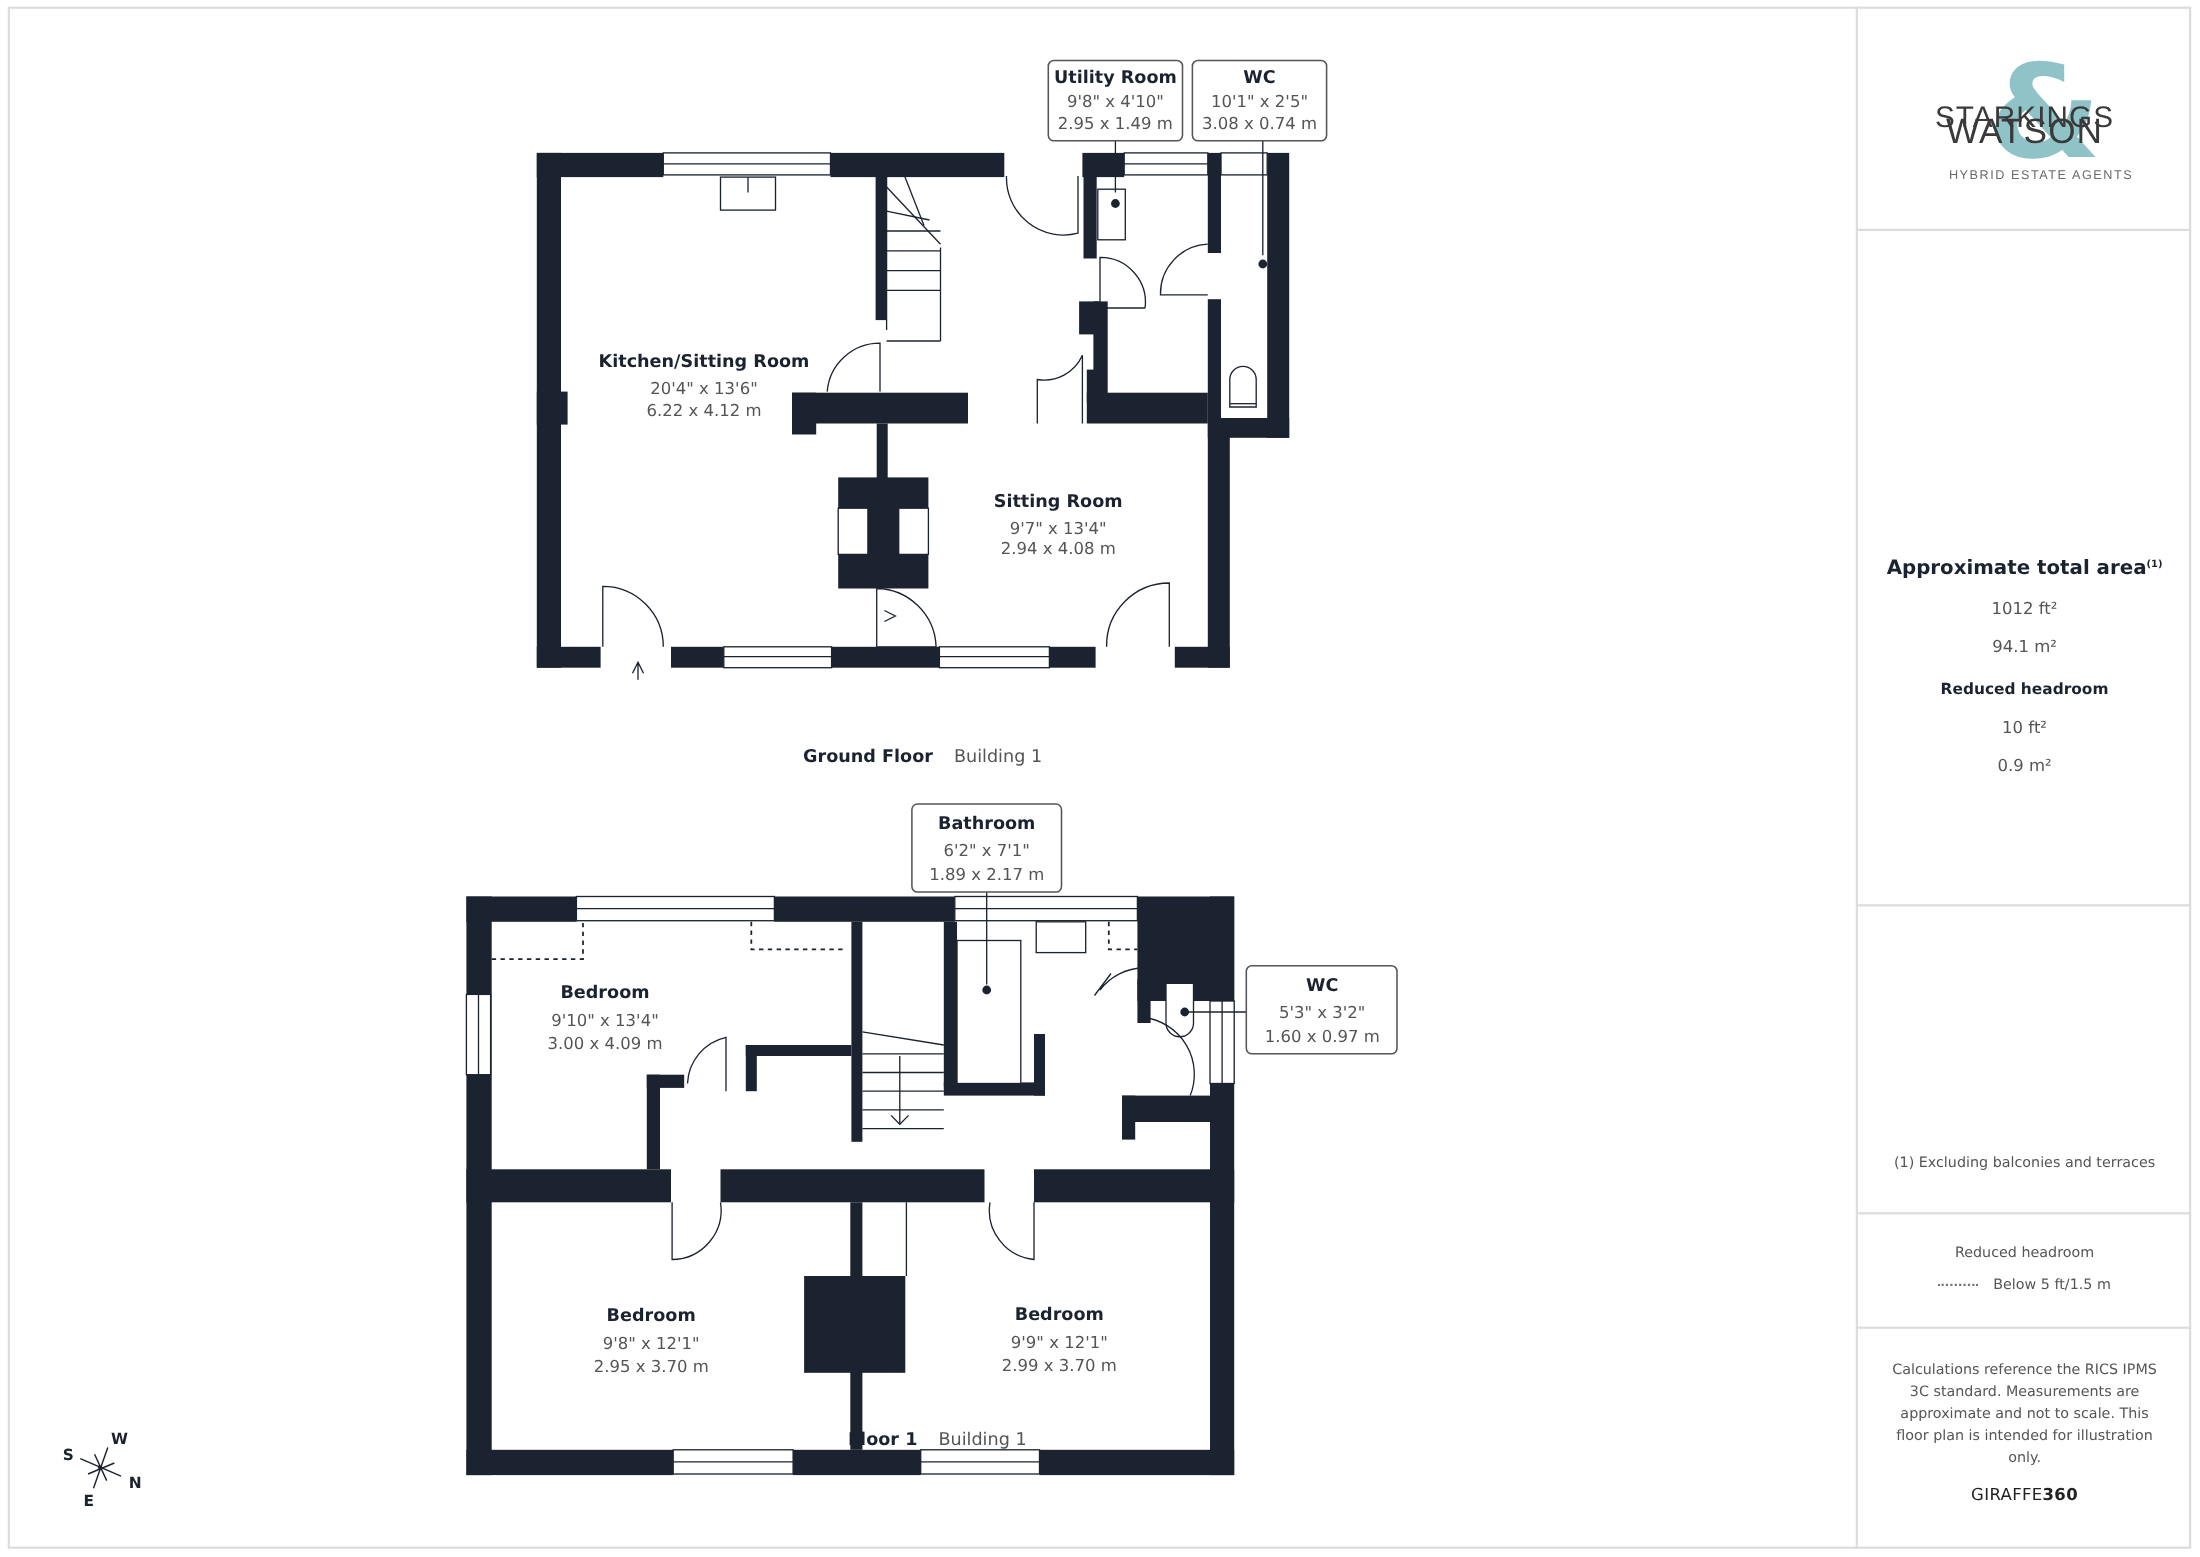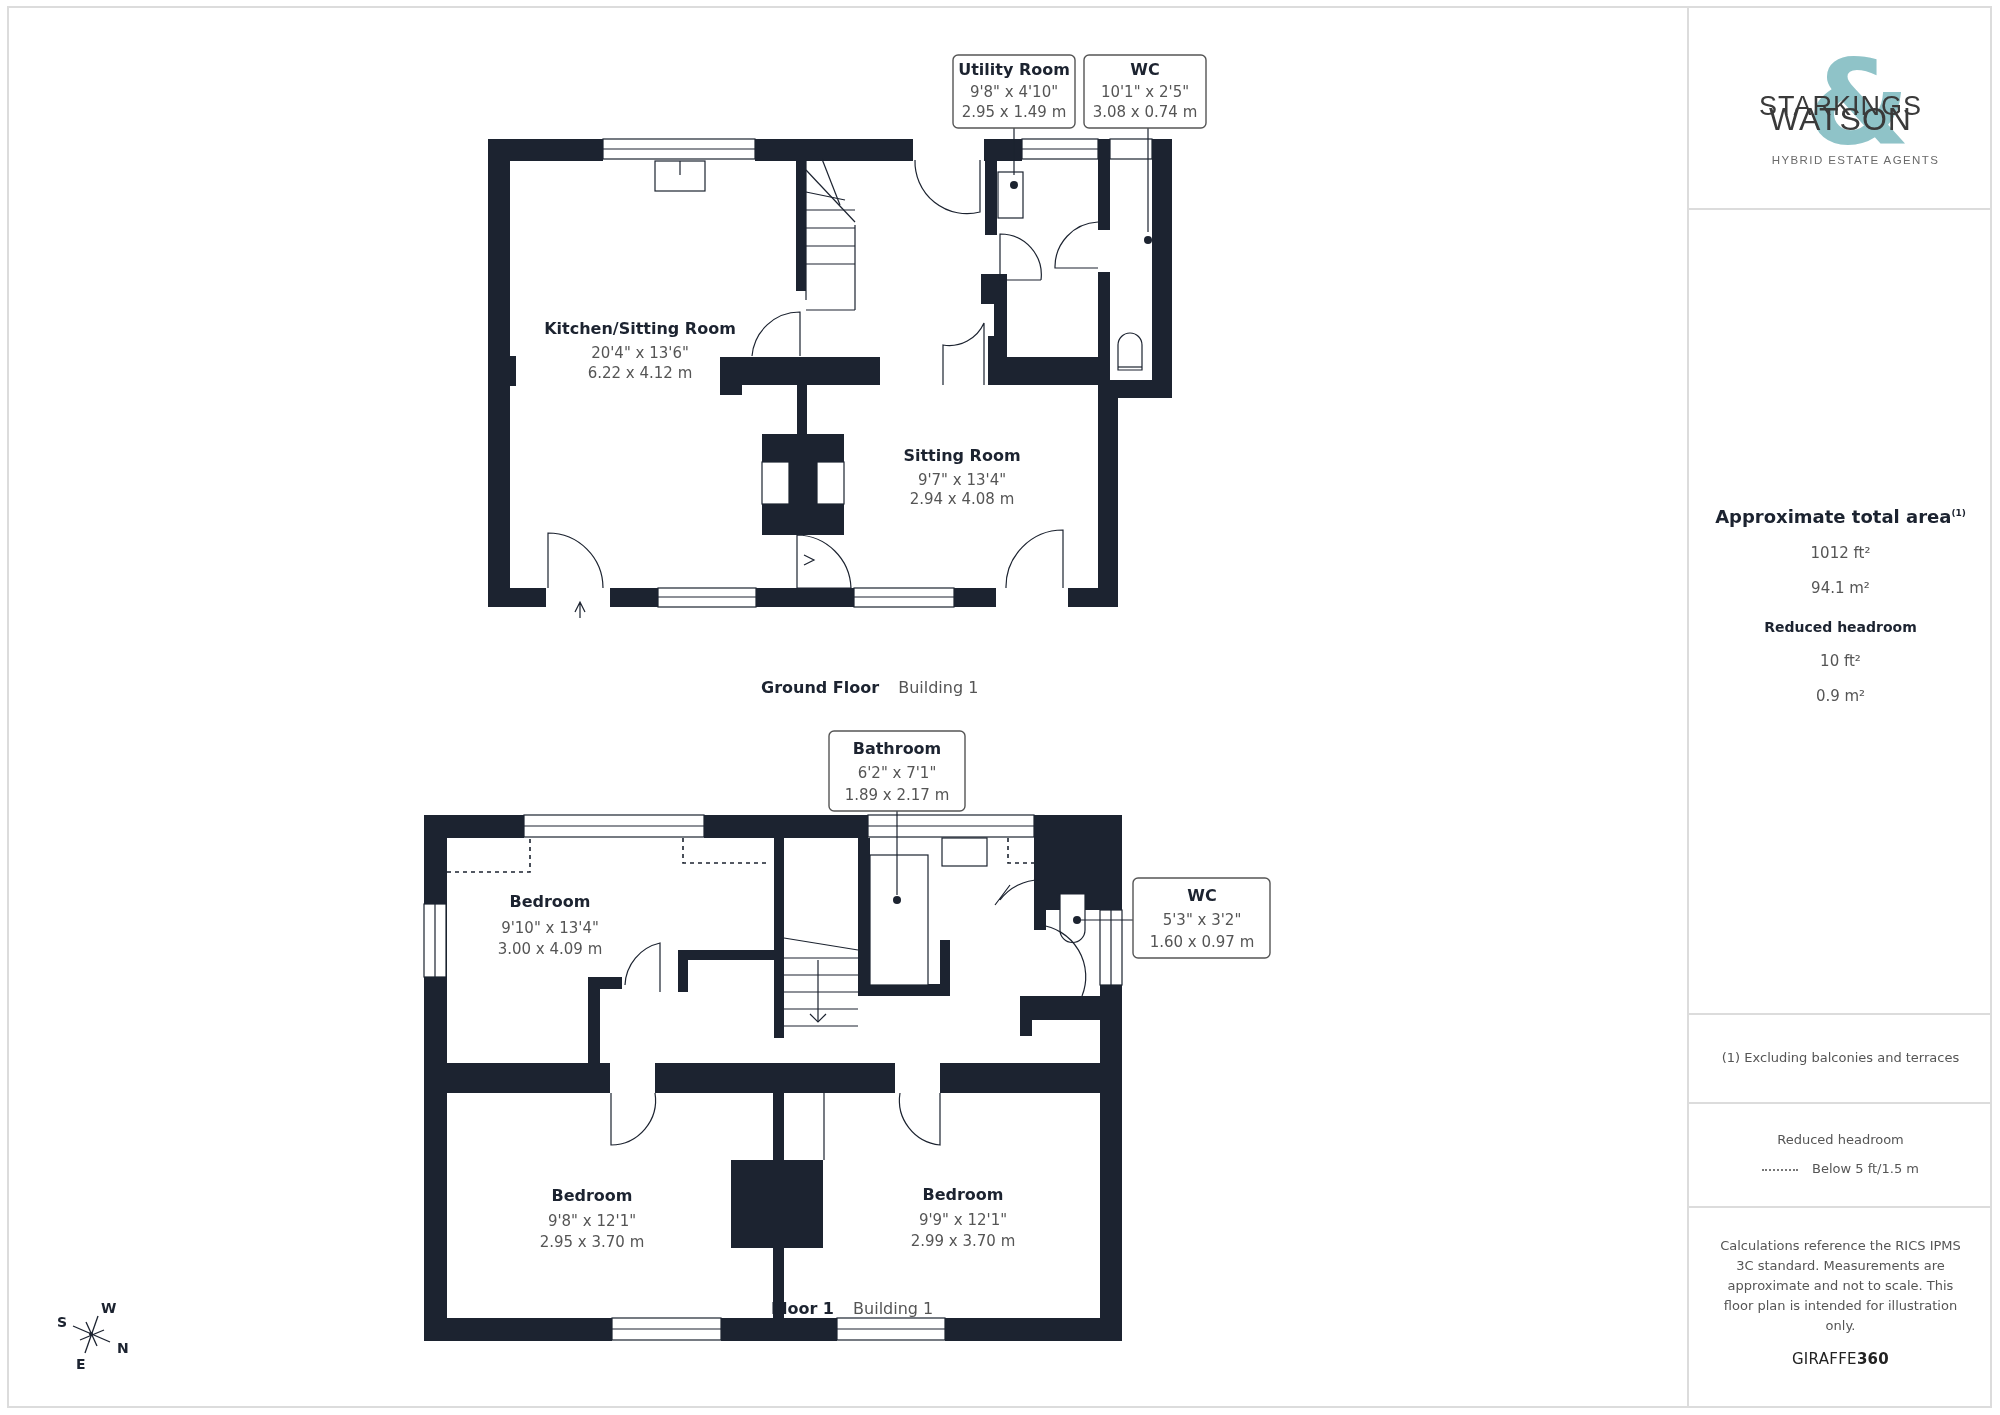--- a/index.html
+++ b/index.html
@@ -246,21 +246,21 @@
     <text class="rt" x="897" y="754">Bathroom</text>
     <text class="rd" x="897" y="778">6'2" x 7'1"</text>
     <text class="rd" x="897" y="800">1.89 x 2.17 m</text>
     <rect class="cb" x="1133" y="878" width="137" height="80" rx="5"></rect>
     <text class="rt" x="1202" y="901">WC</text>
     <text class="rd" x="1202" y="925">5'3" x 3'2"</text>
     <text class="rd" x="1202" y="947">1.60 x 0.97 m</text>
   </g>
 </svg>
 
-<div class="floor-label" style="left:761px;top:678px;">
+<div class="floor-label" style="left:730px;top:678px;">
   <span class="fl-name">Ground Floor</span>
   <span class="fl-bldg">Building 1</span>
 </div>
 <div class="floor-label" style="left:771px;top:1299px;">
   <span class="fl-name">Floor 1</span>
   <span class="fl-bldg">Building 1</span>
 </div>
 
 <div class="compass">
   <svg width="120" height="100">
@@ -281,21 +281,21 @@
 <div class="sidebar">
   <div class="sb-sec" style="top:0;height:204px;">
     <div class="logo">
       <span class="logo-amp">&amp;</span>
       <div class="logo-l1">STARKINGS</div>
       <div class="logo-l2">WATSON</div>
     </div>
     <div class="logo-tag">HYBRID ESTATE AGENTS</div>
   </div>
 
-  <div class="sb-sec" style="top:204px;height:805px;">
+  <div class="sb-sec" style="top:204px;height:614px;">
     <div style="margin-top:296px;">
       <div class="area-title">
         <span>Approximate total area</span><sup>(1)</sup>
       </div>
       <div class="area-val">1012 ft²</div>
       <div class="area-val">94.1 m²</div>
       <div class="hr-title">Reduced headroom</div>
       <div class="area-val">10 ft²</div>
       <div class="area-val">0.9 m²</div>
     </div>

